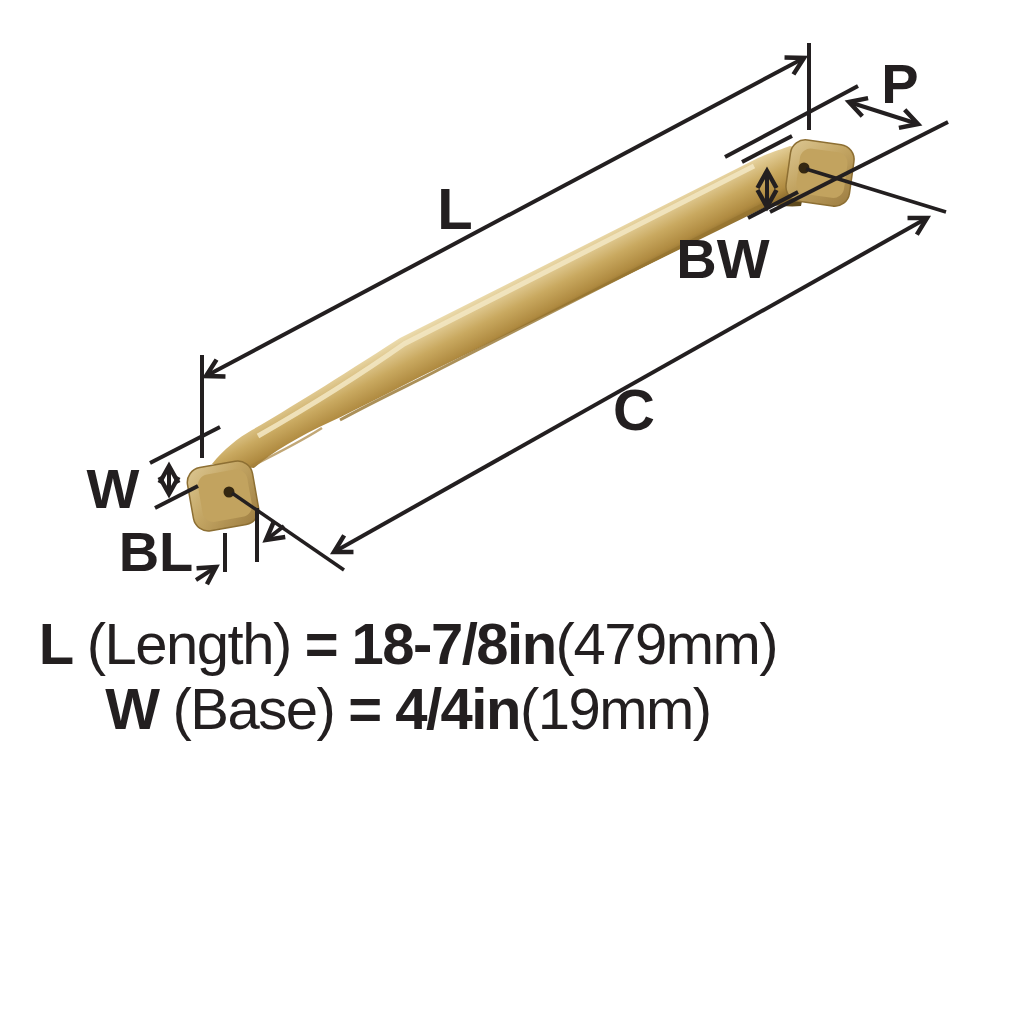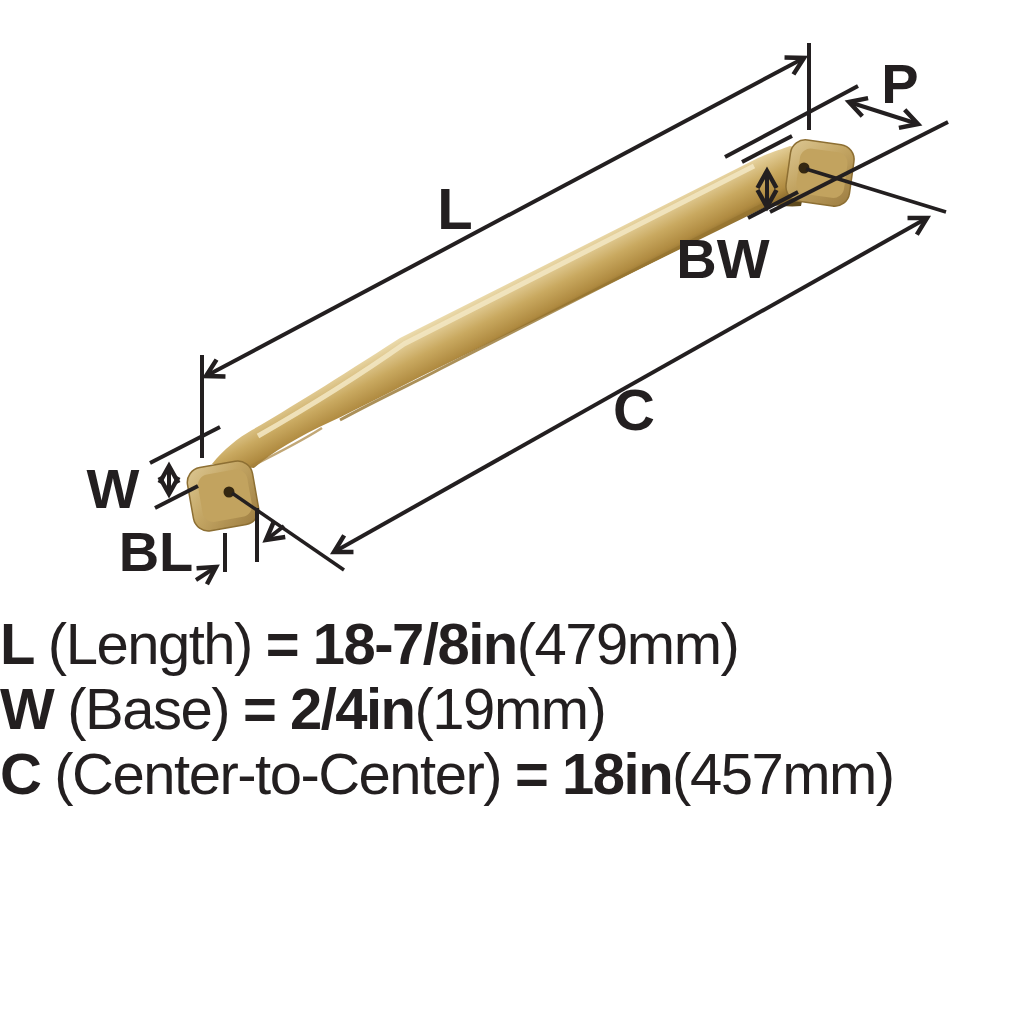--- a/index.html
+++ b/index.html
@@ -7,21 +7,21 @@
     position:relative;width:1024px;height:1024px;background:#ffffff;
     font-family:"Liberation Sans", sans-serif;color:#231f20;overflow:hidden;
   }
   .diagram-svg{position:absolute;top:0;left:0;}
   .callout{
     font-family:"Liberation Sans", sans-serif;
     font-weight:bold;fill:#231f20;
   }
   .specs{
     position:absolute;top:611px;left:0;width:816px;
-    line-height:65px;font-size:58px;
+    text-align:center;line-height:65px;font-size:58px;
     letter-spacing:-1.5px;white-space:nowrap;
   }
   .spec-row{height:65px;}
   .spec-sym{font-weight:bold;margin-right:0.24em;}
   .spec-name{font-weight:normal;margin-right:0.24em;}
   .spec-val{font-weight:bold;}
   .spec-met{font-weight:normal;}
   marker{overflow:visible;}
 </style>
 </head>
@@ -112,24 +112,21 @@
     <text class="callout" x="113" y="508" font-size="56" text-anchor="middle">W</text>
     <text class="callout" x="156" y="571" font-size="56" text-anchor="middle">BL</text>
   </svg>
 
   <div class="specs" id="specs">
     <div class="spec-row">
       <span class="spec-sym">L</span><span class="spec-name">(Length)</span><span class="spec-val">= 18-7/8in</span><span class="spec-met">(479mm)</span>
     </div>
 
     <div class="spec-row">
-      <span class="spec-sym">W</span><span class="spec-name">(Base)</span><span class="spec-val">= 2/4in</span><span class="spec-met">(19mm)</span>
+      <span class="spec-sym">W</span><span class="spec-name">(Base)</span><span class="spec-val">= 4/4in</span><span class="spec-met">(19mm)</span>
     </div>
 
 
-    <div class="spec-row">
-      <span class="spec-sym">C</span><span class="spec-name">(Center-to-Center)</span><span class="spec-val">= 18in</span><span class="spec-met">(457mm)</span>
-    </div>
 
 
   </div>
 
 </div>
 
 </body></html>

